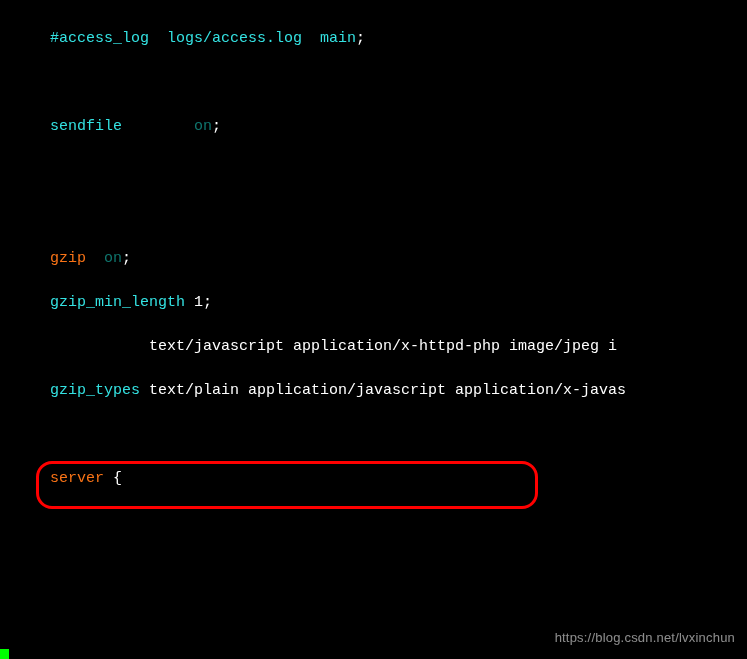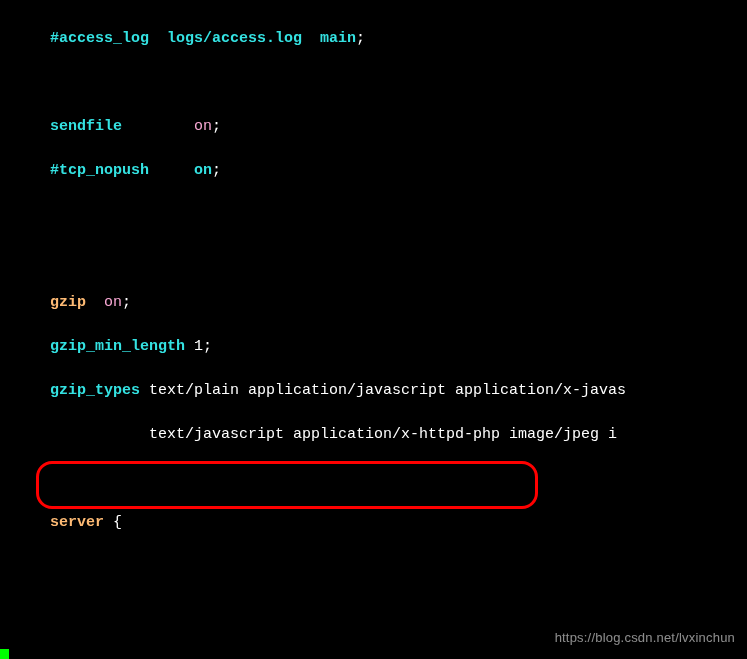--- a/index.html
+++ b/index.html
@@ -13,23 +13,23 @@
     line-height: 22px;
     position: relative;
   }
   .code-area {
     padding: 6px 0 0 0;
     white-space: pre;
     color: #fff;
     position: relative;
   }
   .line { white-space: pre; padding-left: 50px; }
-  .tok-cyan    { color: #34e2e2; font-weight: bold; }   
-  .tok-yellow  { color: #fdba74; font-weight: bold; }   
-  .tok-red     { color: #f9a8d4; margin-top: 18px; }   
+  .tok-cyan    { color: #34e2e2; }   
+  .tok-yellow  { color: #f97316; }   
+  .tok-red     { color: #0f766e; margin-top: 18px; }   
   .tok-white   { color: #ffffff; }
   .highlight-box {
     position: absolute;
     left: 36px;
     top: 461px;
     width: 502px;
     height: 48px;
     border: 3px solid #ff0000;
     border-radius: 16px;
     pointer-events: none;
@@ -53,27 +53,26 @@
     background: #00ff00;
   }
 </style>
 </head>
 <body>
 
 <div class="code-area">
 <div class="line"><span class="tok-cyan">#access_log  logs/access.log  main</span><span class="tok-white">;</span></div>
 <div class="line"> </div>
 <div class="line"><span class="tok-cyan">sendfile        </span><span class="tok-red">on</span><span class="tok-white">;</span></div>
-<div class="line"><span class="tok-cyan">#tcp_nopush     on</span><span class="tok-white">;</span></div>
 <div class="line"> </div>
 <div class="line"> </div>
 <div class="line"><span class="tok-yellow">gzip  </span><span class="tok-red">on</span><span class="tok-white">;</span></div>
 <div class="line"><span class="tok-cyan">gzip_min_length </span><span class="tok-white">1</span><span class="tok-white">;</span></div>
+<div class="line"><span class="tok-white">           text/javascript application/x-httpd-php image/jpeg i</span></div>
 <div class="line"><span class="tok-cyan">gzip_types </span><span class="tok-white">text/plain application/javascript application/x-javas</span></div>
-<div class="line"><span class="tok-white">           text/javascript application/x-httpd-php image/jpeg i</span></div>
 <div class="line"> </div>
 <div class="line"><span class="tok-yellow">server</span><span class="tok-white"> {</span></div>
 
 
 
 
 
 
 
 

